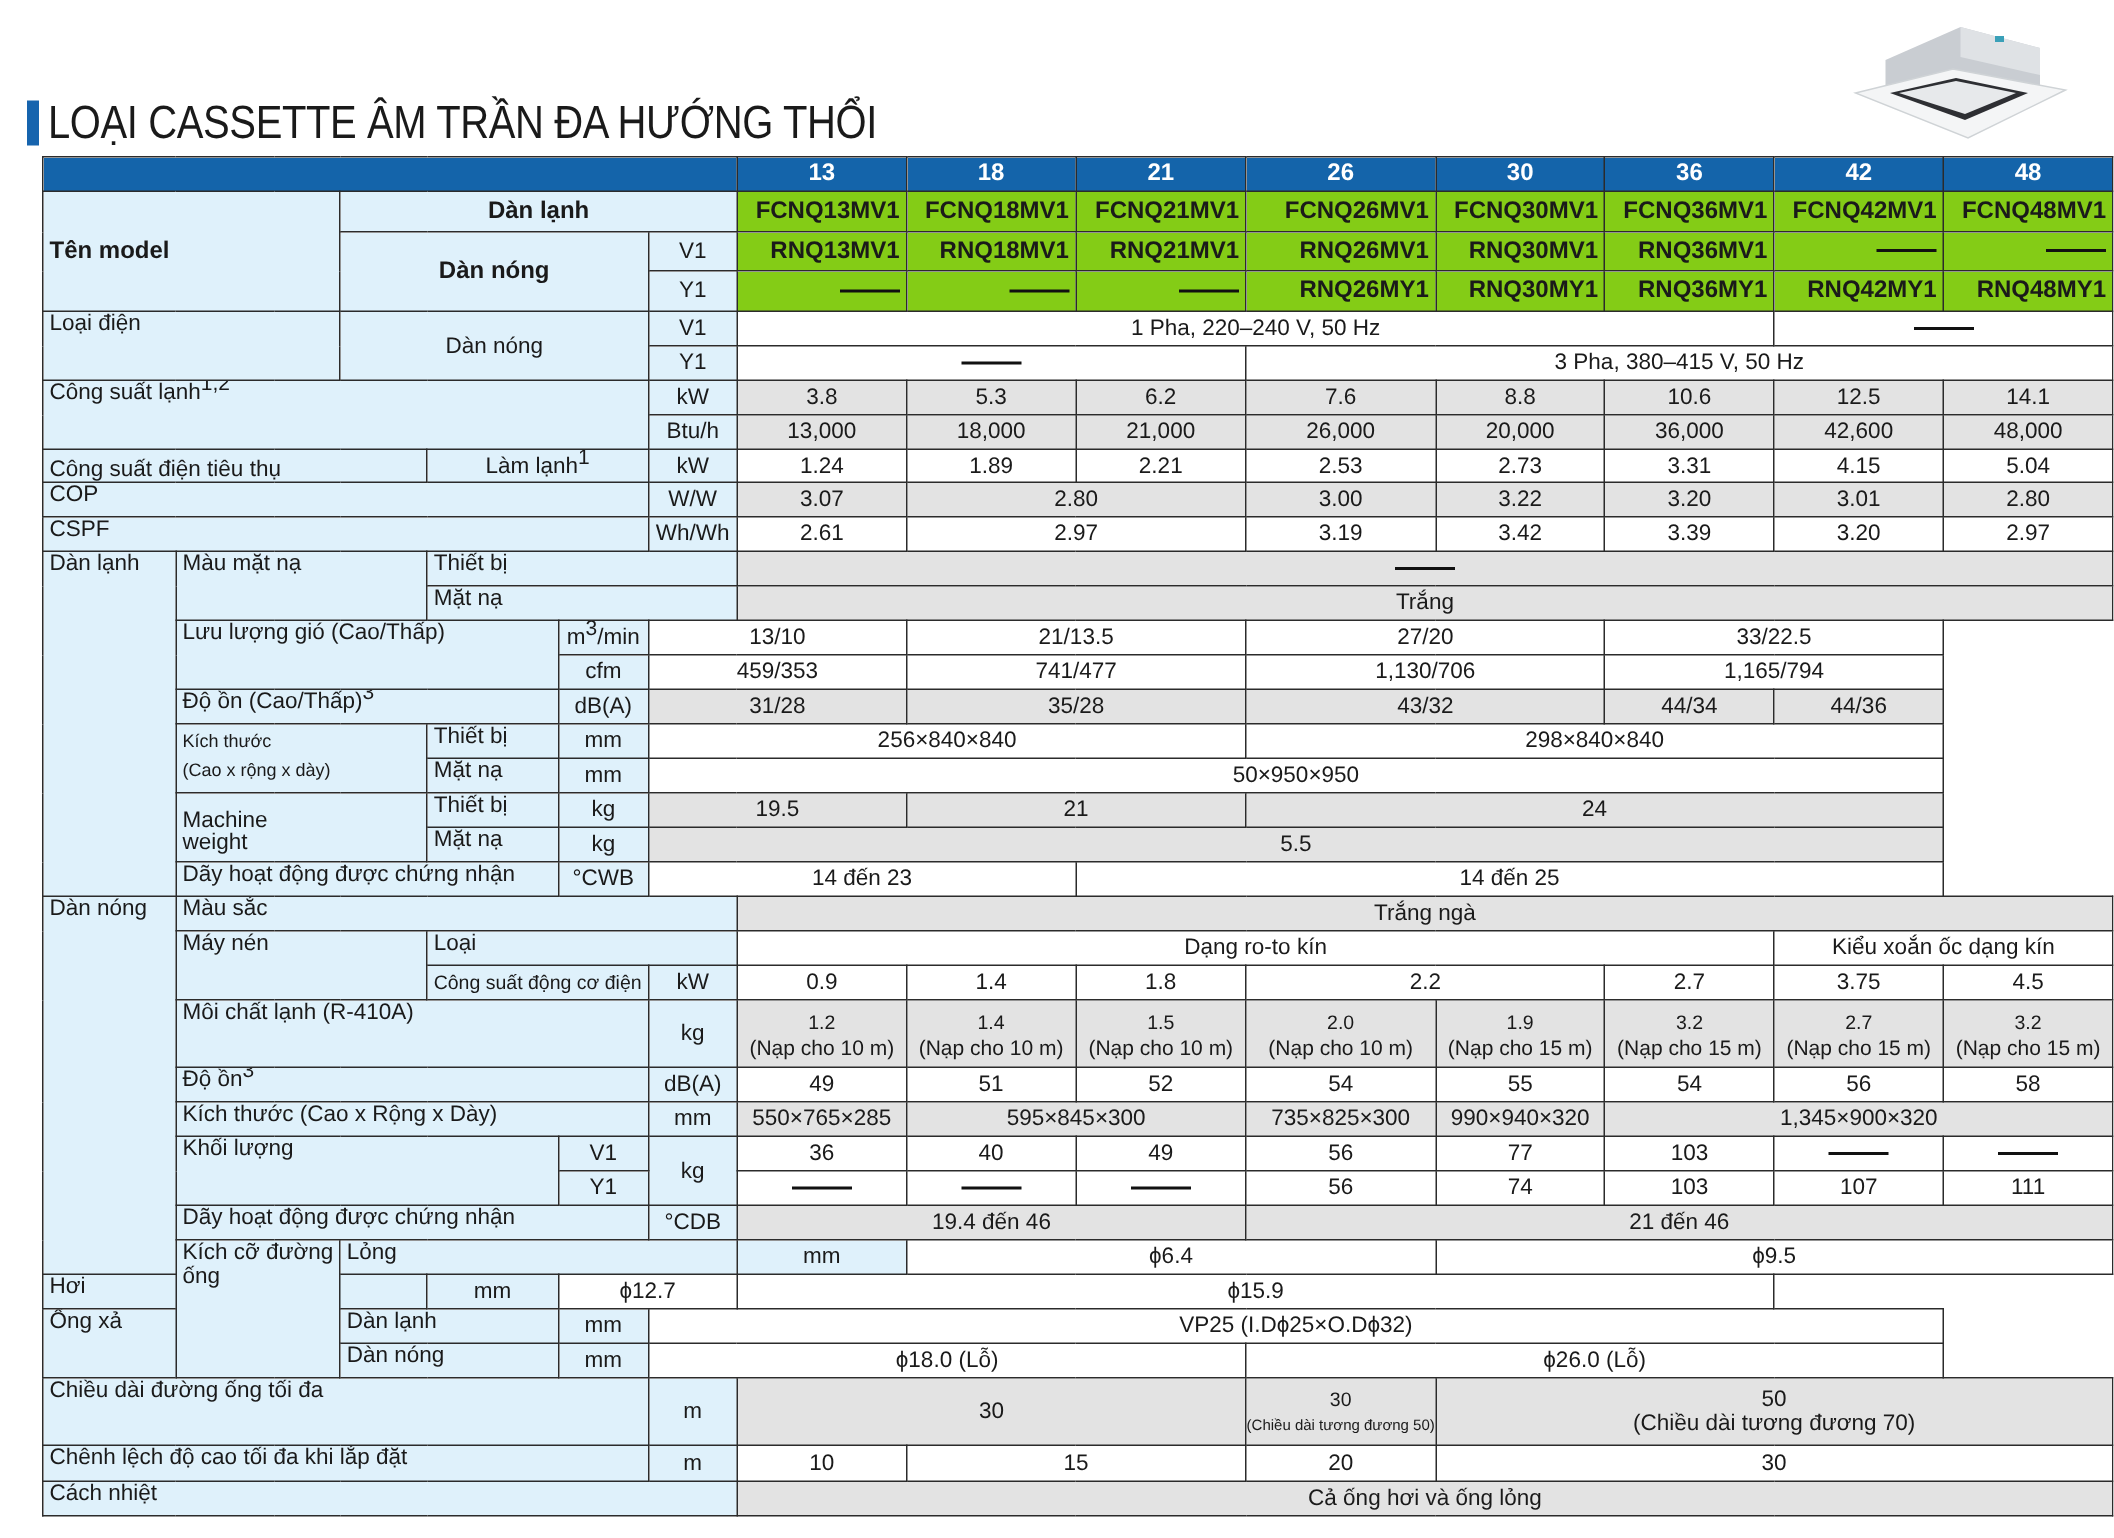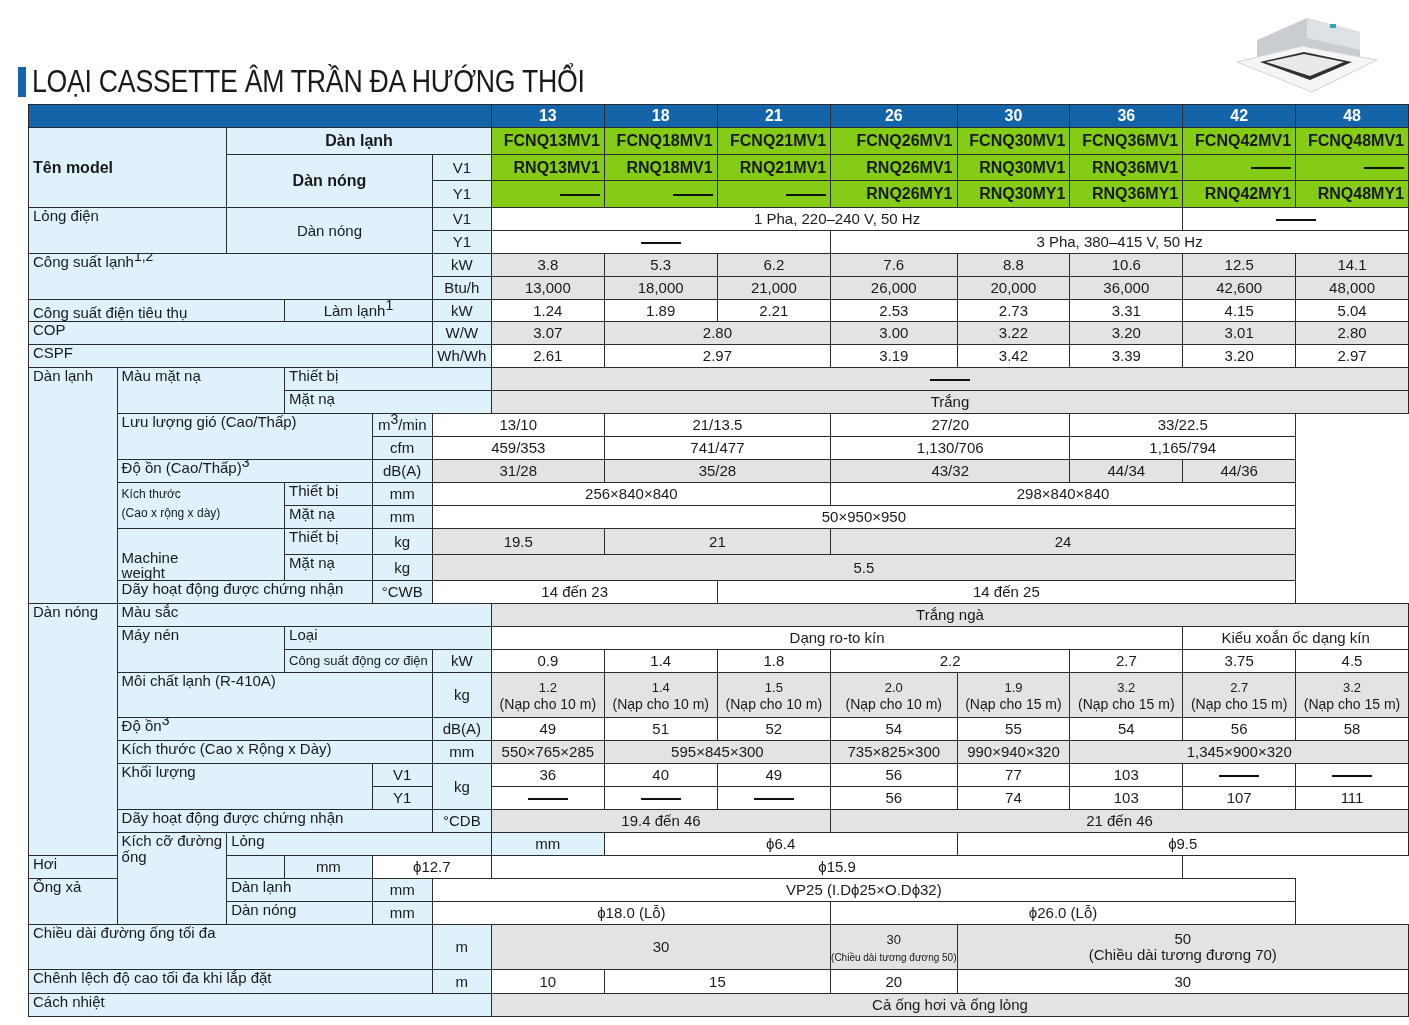--- a/index.html
+++ b/index.html
@@ -104,21 +104,21 @@
     <td class="mdl"><span class="dash"></span></td>
     <td class="mdl"><span class="dash"></span></td>
     <td class="mdl">RNQ26MY1</td>
     <td class="mdl">RNQ30MY1</td>
     <td class="mdl">RNQ36MY1</td>
     <td class="mdl">RNQ42MY1</td>
     <td class="mdl">RNQ48MY1</td>
   </tr>
 
   <tr style="height:23px">
-    <td class="lb" colspan="3" rowspan="2">Lỏng điện</td>
+    <td class="lb" colspan="3" rowspan="2">Loại điện</td>
     <td class="lbc" colspan="3" rowspan="2">Dàn nóng</td>
     <td class="un">V1</td>
     <td class="v" colspan="6">1 Pha, 220–240 V, 50 Hz</td>
     <td class="v" colspan="2"><span class="dash"></span></td>
   </tr>
   <tr style="height:23px">
     <td class="un">Y1</td>
     <td class="v" colspan="3"><span class="dash"></span></td>
     <td class="v" colspan="5">3 Pha, 380–415 V, 50 Hz</td>
   </tr>
@@ -225,21 +225,21 @@
     <td class="un">mm</td>
     <td class="v" colspan="4">256×840×840</td>
     <td class="v" colspan="4">298×840×840</td>
   </tr>
   <tr style="height:23px">
     <td class="lb">Mặt nạ</td>
     <td class="un">mm</td>
     <td class="v" colspan="8">50×950×950</td>
   </tr>
   <tr style="height:23px">
-    <td class="lb" colspan="3" rowspan="2" style="line-height:15px;padding-top:21px"><span>Machine</span><br><span>weight</span></td>
+    <td class="lb" colspan="3" rowspan="2" style="line-height:15px;padding-top:10px"><span>Machine</span><br><span>weight</span></td>
     <td class="lb">Thiết bị</td>
     <td class="un">kg</td>
     <td class="g" colspan="2">19.5</td>
     <td class="g" colspan="2">21</td>
     <td class="g" colspan="4">24</td>
   </tr>
   <tr style="height:23px">
     <td class="lb">Mặt nạ</td>
     <td class="un">kg</td>
     <td class="g" colspan="8">5.5</td>

